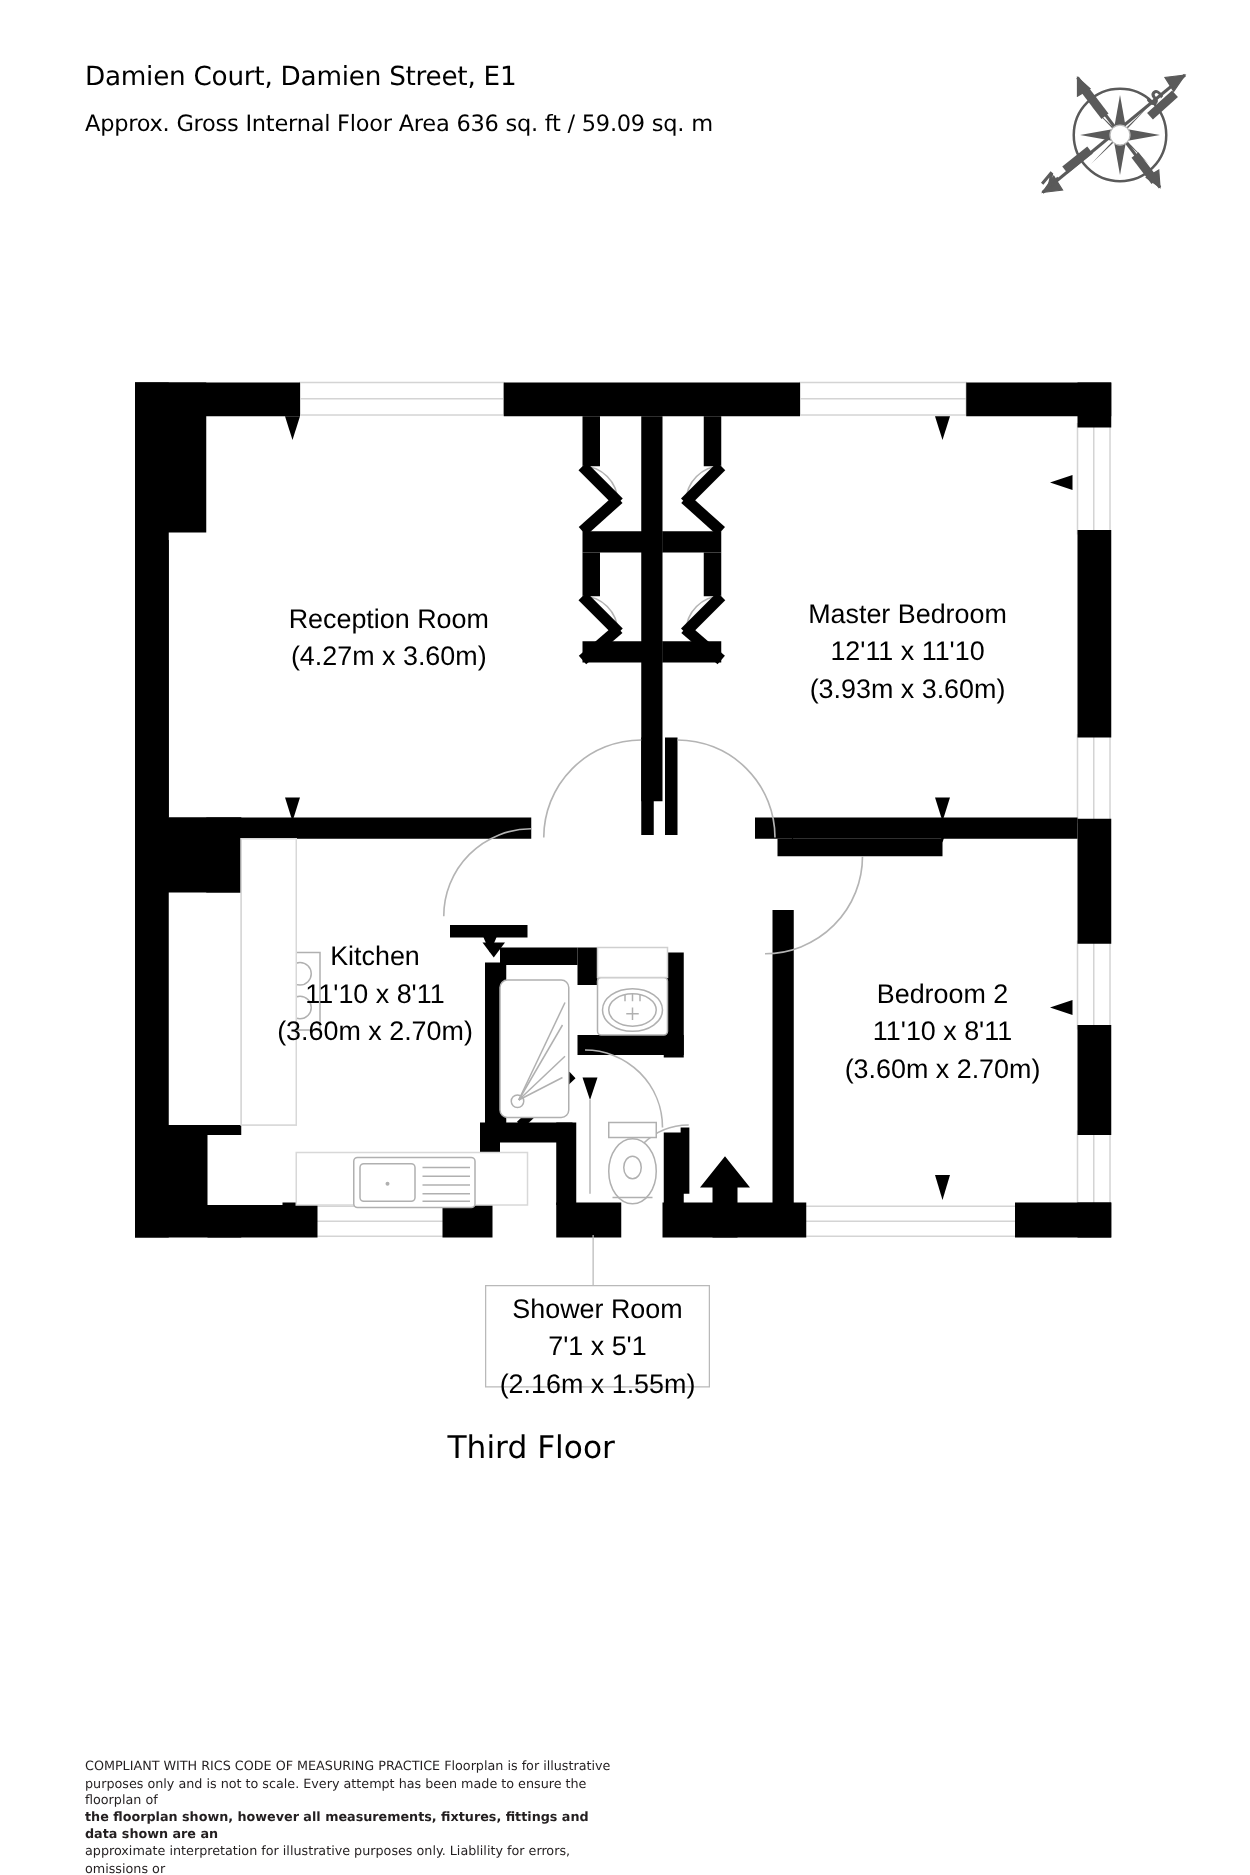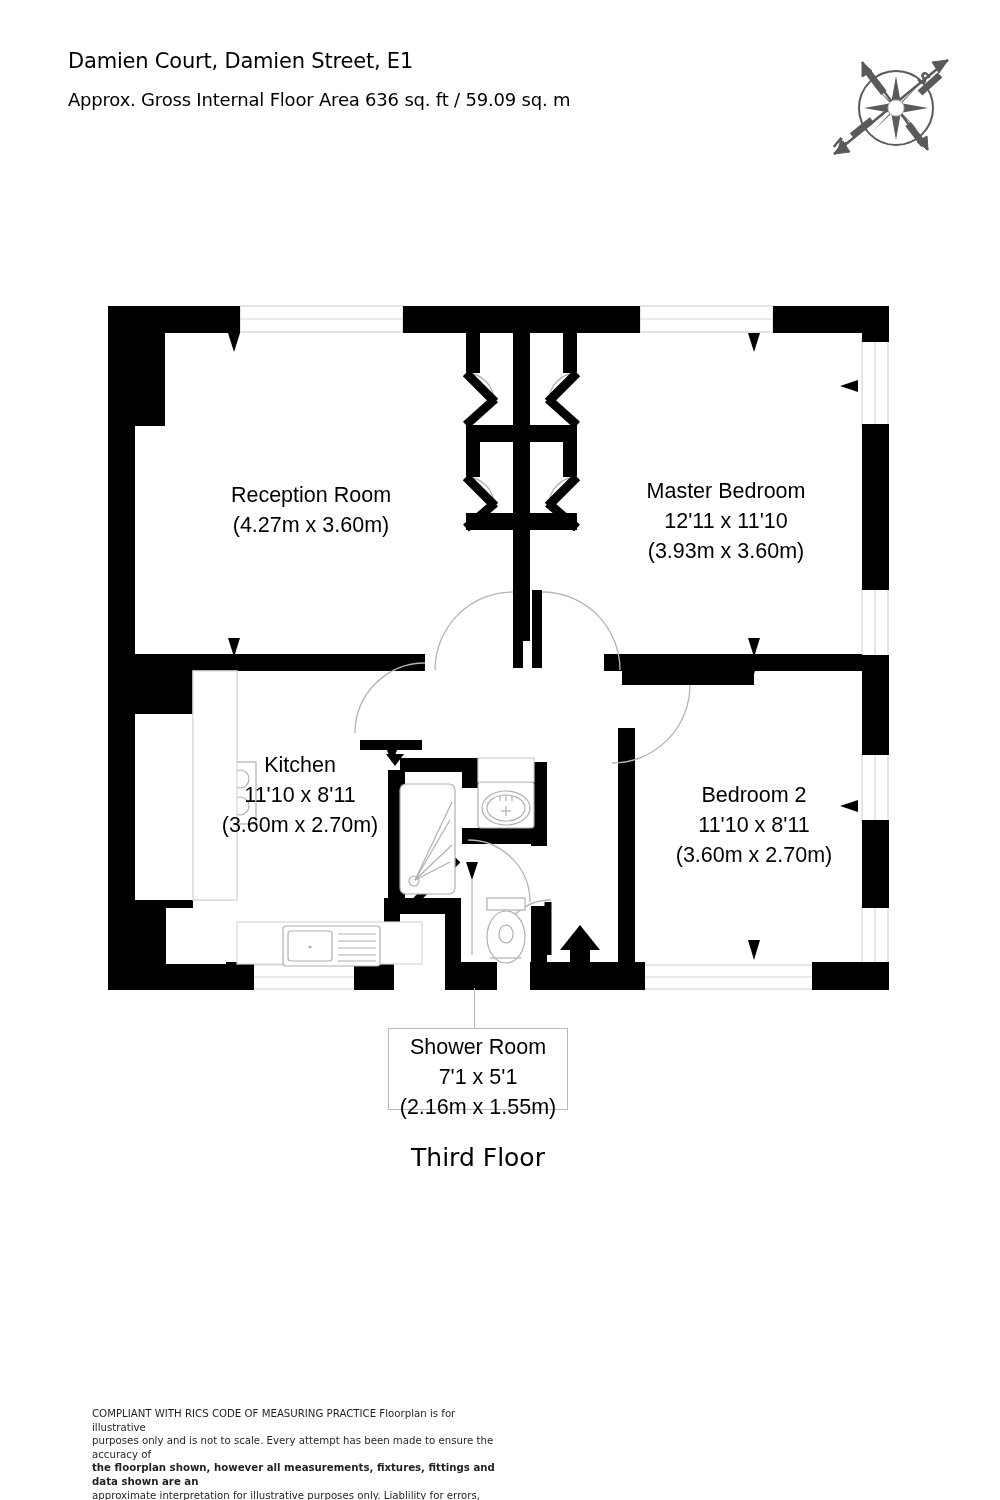--- a/index.html
+++ b/index.html
@@ -104,39 +104,38 @@
     width: 1px;
     height: 40px;
     background: #b9b9b9;
   }
 
   #floor-name {
     position: absolute;
     left: 358px;
     top: 1142px;
     width: 240px;
-    text-align: center;
     font-family: "DejaVu Sans", sans-serif;
     font-size: 25px;
     line-height: 32px;
     white-space: nowrap;
   }
 
   
   #disclaimer {
     position: absolute;
     left: 68px;
     top: 1407px;
     width: 430px;
     font-family: "DejaVu Sans", sans-serif;
     font-size: 10.2px;
     line-height: 13.6px;
     color: #231f20;
   }
-  #disclaimer span { display: block; margin-left: 24px; }
+  #disclaimer span { display: block; }
   #disclaimer .dl-bold { font-weight: bold; }
 </style>
 </head>
 <body>
 
 <div id="header">
   <div id="plan-title">Damien Court, Damien Street, E1</div>
   <div id="plan-subtitle">Approx. Gross Internal Floor Area 636 sq. ft / 59.09 sq. m</div>
 </div>
 
@@ -434,17 +433,17 @@
 <div class="room-label" id="label-shower">
   <span class="rl-name">Shower Room</span>
   <span class="rl-imp">7'1 x 5'1</span>
   <span class="rl-met">(2.16m x 1.55m)</span>
 </div>
 
 <div id="floor-name">Third Floor</div>
 
 <div id="disclaimer">
   <span>COMPLIANT WITH RICS CODE OF MEASURING PRACTICE  Floorplan is for illustrative</span>
-  <span>purposes only and is not to scale. Every attempt has been made to ensure the accuracy of</span>
+  <span>purposes only and is not to scale. Every attempt has been made to ensure the floorplan of</span>
   <span class="dl-bold">the floorplan shown, however all measurements, fixtures, fittings and data shown are an</span>
   <span>approximate interpretation for illustrative purposes only. Liablility for errors, omissions or</span>
 
 </div>
 
 </body></html>

